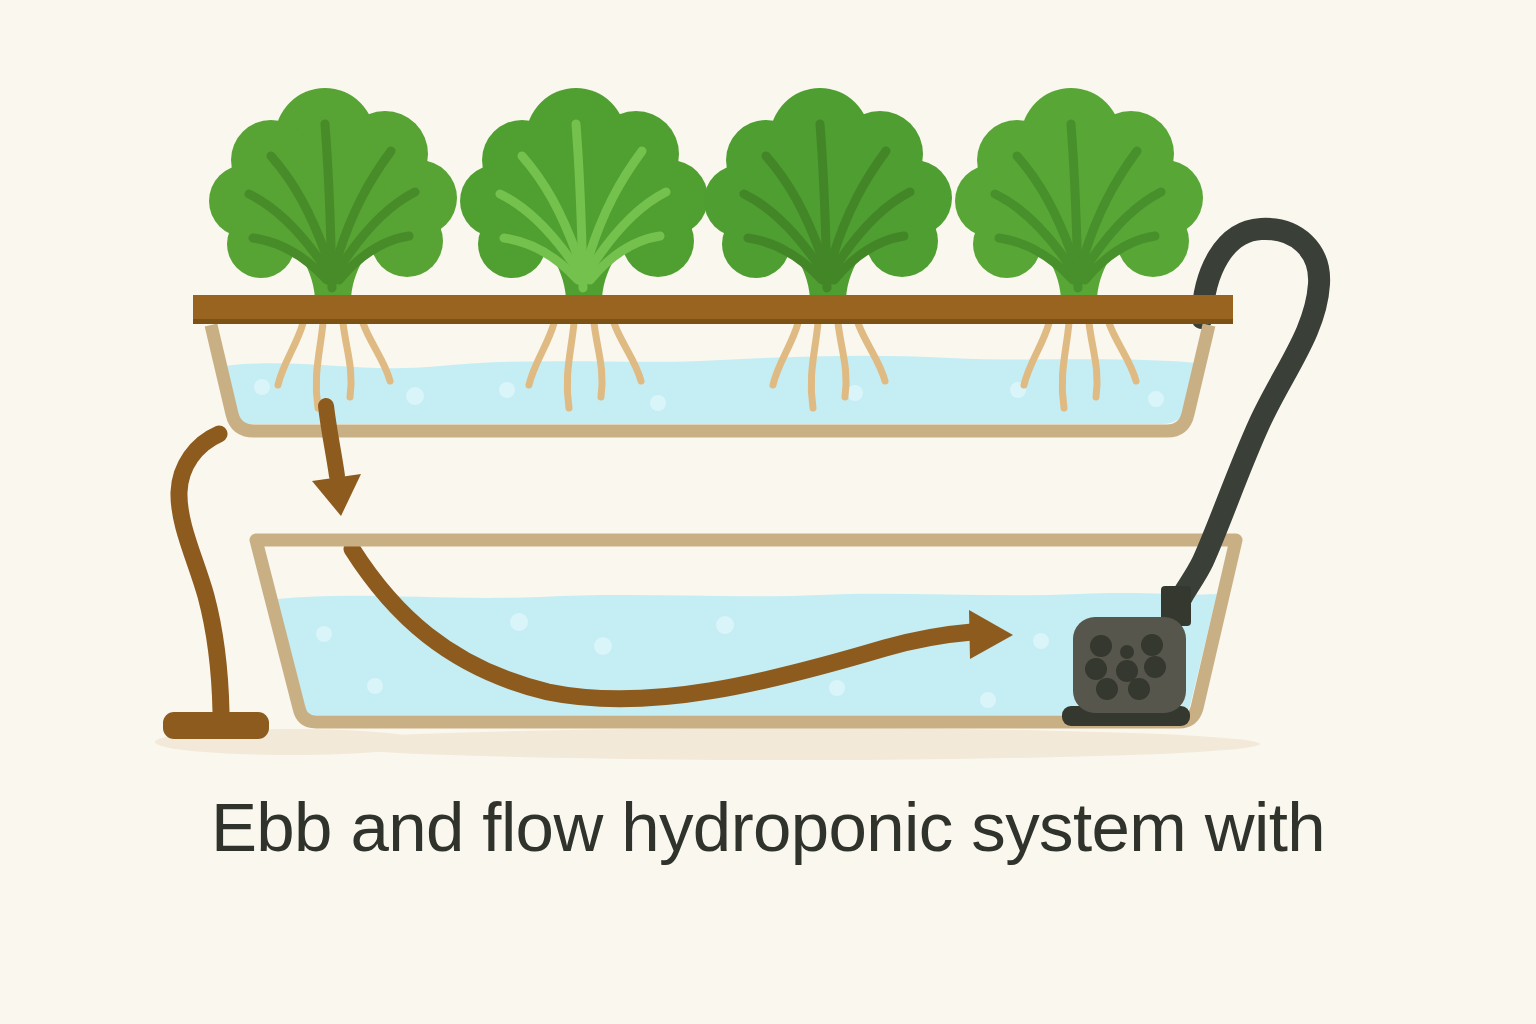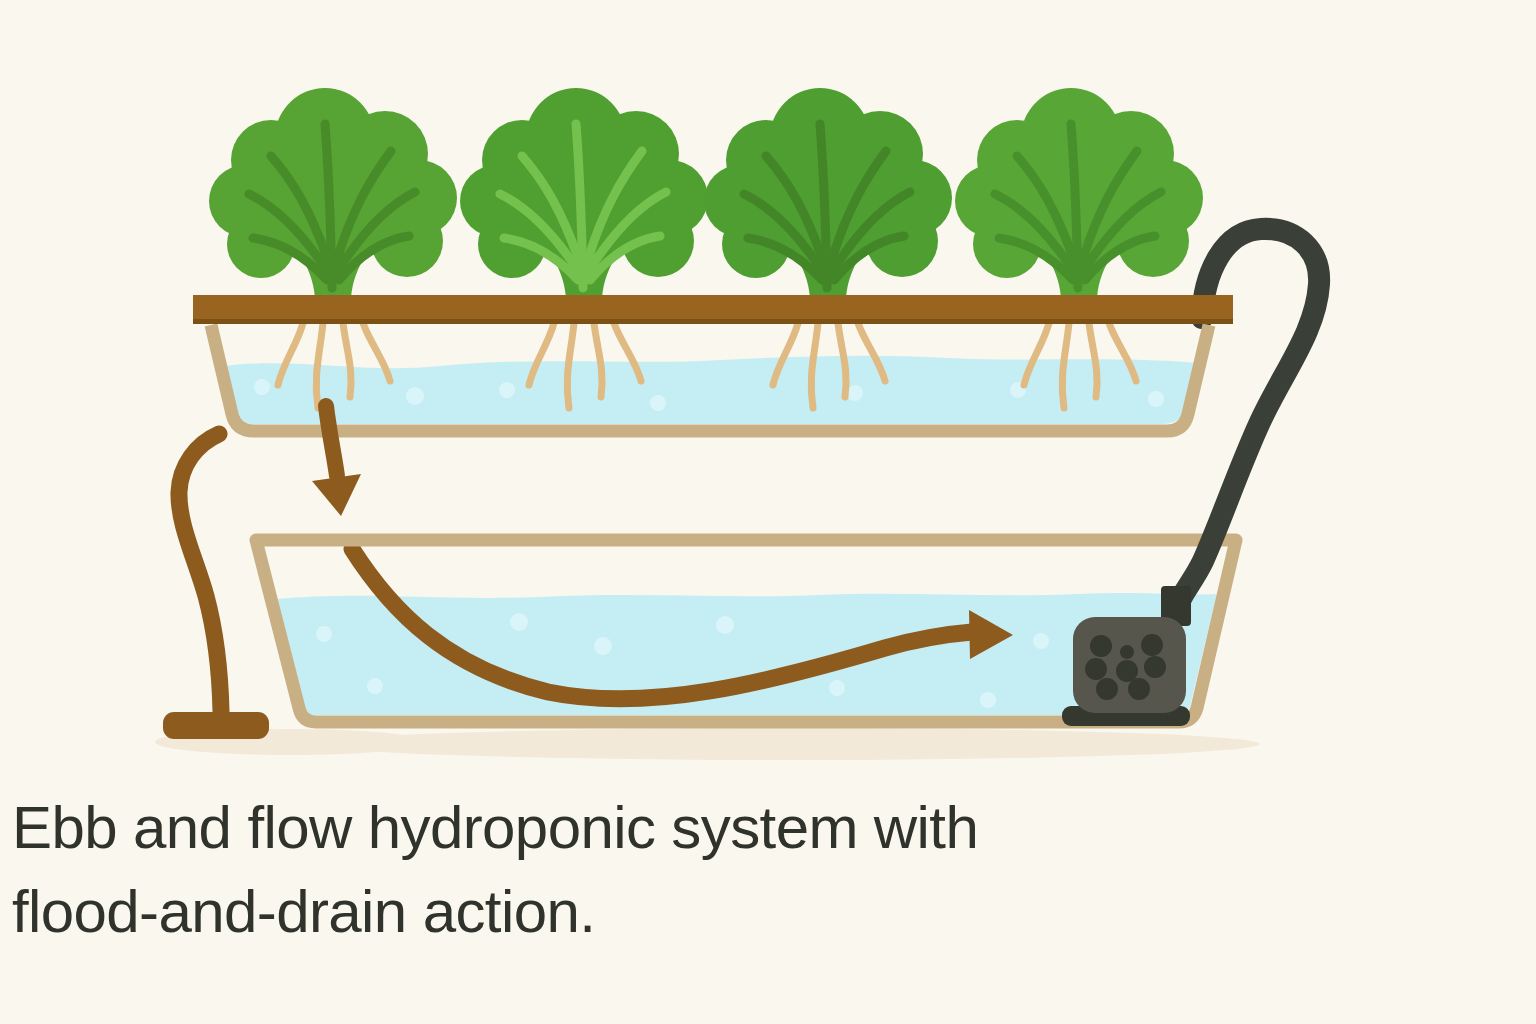--- a/index.html
+++ b/index.html
@@ -22,25 +22,24 @@
   .brown-stroke{fill:none;stroke:var(--brown,#8d5b1e);stroke-width:17;stroke-linecap:round;}
   .brown-fill{fill:var(--brown,#8d5b1e);}
   .tube{fill:none;stroke:var(--tube,#3a3f37);stroke-width:22;stroke-linecap:round;}
   .pump-body{fill:var(--pump-body,#57564c);}
   .pump-dark{fill:var(--pump-dark,#35382f);}
   .plant-body{fill:var(--pbody,#57a334);}
   .plant-vein{fill:none;stroke:var(--pvein,#478c28);stroke-width:9;stroke-linecap:round;}
   
   .caption{
     position:absolute;left:0;right:0;top:786px;
-    text-align:left;
-    font-size:60px;line-height:84px;font-weight:500;
+    text-align:center;
+    font-size:69px;line-height:84px;font-weight:500;
     letter-spacing:-0.6px;
     color:var(--caption-text,#2f332c);
-    margin-left:12px;
   }
 </style>
 </head>
 <body>
 
 <div class="canvas">
 
   <svg width="1536" height="1024" viewBox="0 0 1536 1024">
 
     <defs>
@@ -161,16 +160,15 @@
     </g>
 
     <g>
       <path class="brown-stroke" style="stroke-width:16" d="M326,406 C329,432 334,454 337,476"></path>
       <polygon class="brown-fill" points="312,481 361,474 341,516"></polygon>
     </g>
   </svg>
 
   <div class="caption">
     <div>Ebb and flow hydroponic system with</div>
-    <div>flood-and-drain action.</div>
   </div>
 
 </div>
 
 </body></html>

